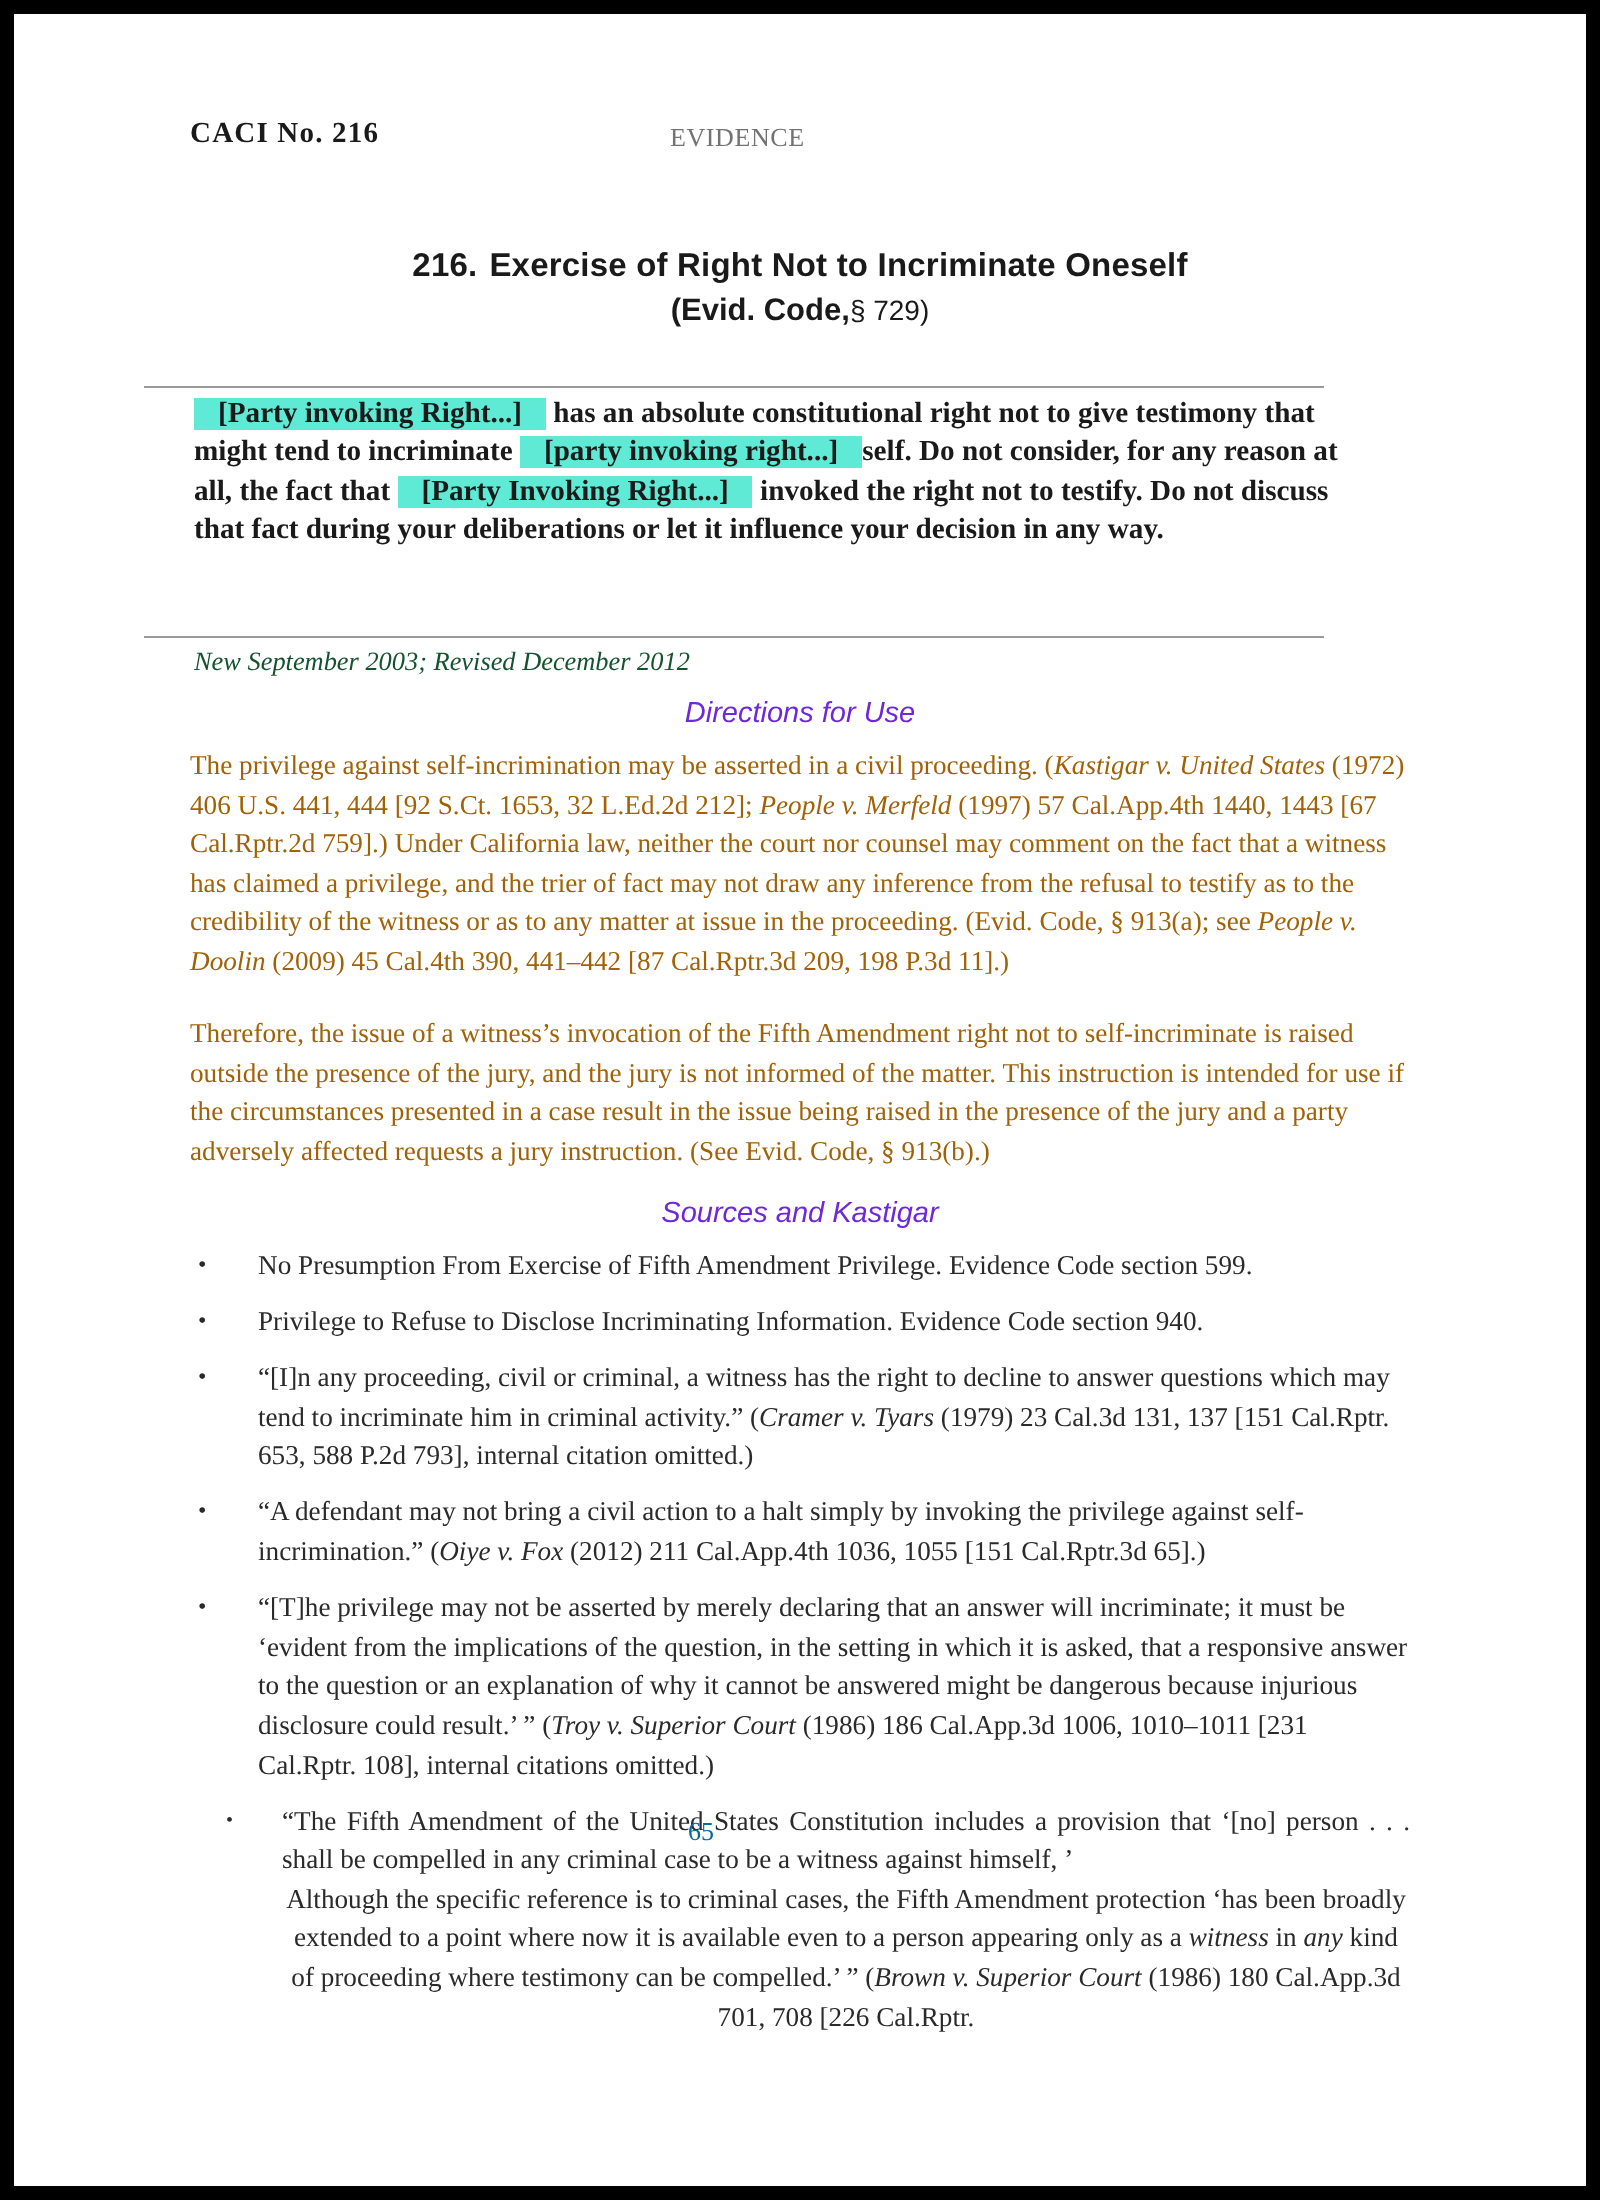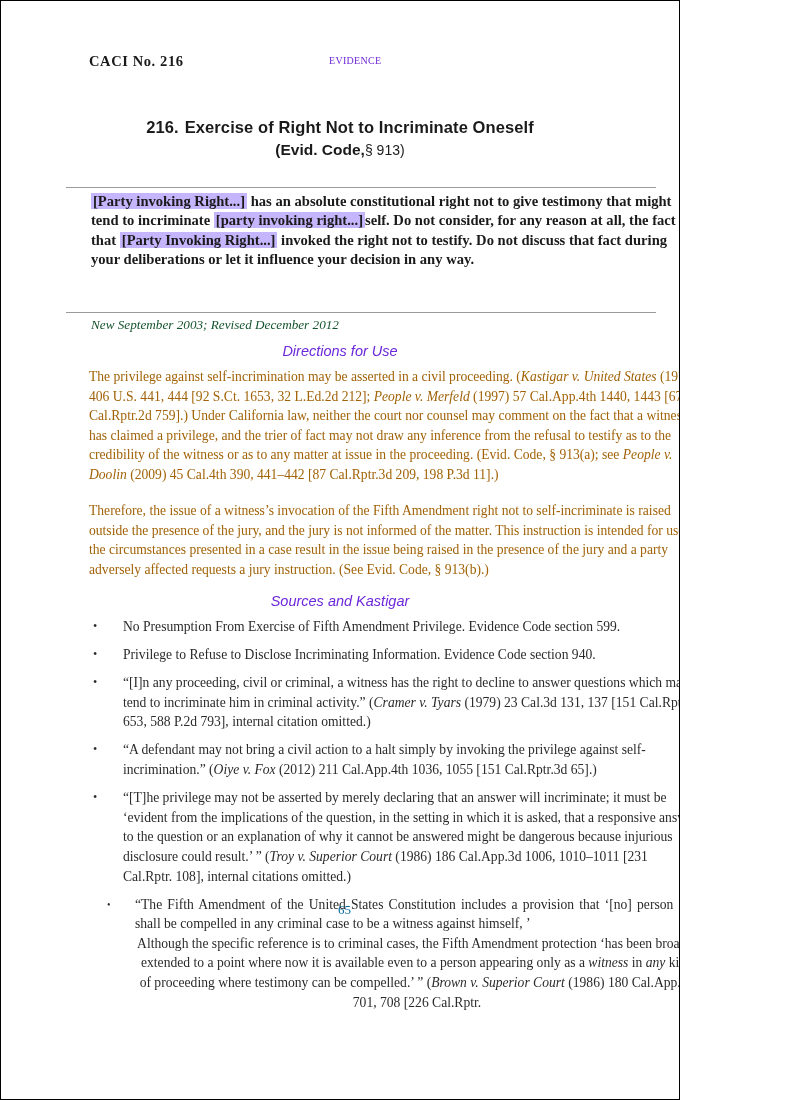--- a/index.html
+++ b/index.html
@@ -3,25 +3,25 @@
 <meta charset="utf-8">
 <title>CACI No. 216</title>
 <style>
   html, body {
     margin: 0;
     padding: 0;
     background: #ffffff;
   }
   .page {
     position: relative;
-    width: 680px;
+    width: 800px;
     height: 1100px;
     background: #ffffff;
     box-sizing: border-box;
-    border: 1px solid #000000;
+    border: 7px solid #000000;
     overflow: hidden;
     font-family: "Liberation Serif", "DejaVu Serif", serif;
     color: #1a1a1a;
   }
 
   
   .runhead {
     position: absolute;
     top: 52px;
     left: 88px;
@@ -33,23 +33,23 @@
     left: 0;
     top: 0;
     font-weight: bold;
     font-size: 14.5px;
     letter-spacing: 0.6px;
   }
   .runhead-center {
     position: absolute;
     left: 240px;
     top: 2px;
-    font-size: 10px;
+    font-size: 13px;
     letter-spacing: 0.3px;
-    color: #6d28d9;
+    color: #737373;
   }
 
   
   .title-block {
     position: absolute;
     top: 117px;
     left: 88px;
     right: 88px;
     text-align: center;
     font-family: "Liberation Sans", "DejaVu Sans", sans-serif;
@@ -89,22 +89,22 @@
     position: absolute;
     top: 191px;
     left: 90px;
     width: 592px;
     font-size: 14.6px;
     font-weight: bold;
     line-height: 19.3px;
     text-align: left;
   }
   .hl {
-    background: #c4b5fd;
-    padding: 0 2px;
+    background: #5eead4;
+    padding: 0 12px;
   }
 
   
   .revline {
     position: absolute;
     top: 316px;
     left: 90px;
     font-style: italic;
     font-size: 13.2px;
     color: #14532d;
@@ -189,21 +189,21 @@
   <div class="runhead">
     <span class="runhead-left">CACI No.  216</span>
     <span class="runhead-center">EVIDENCE</span>
   </div>
 
   <div class="title-block">
     <div class="title-line1">
       <span class="title-num">216.</span><span>Exercise of Right Not to Incriminate Oneself</span>
     </div>
     <div class="title-line2">
-      <span>(Evid. Code,</span><span class="reg">§ 913)</span>
+      <span>(Evid. Code,</span><span class="reg">§ 729)</span>
     </div>
   </div>
 
   <div class="rule rule-top"></div>
   <div class="rule rule-bot"></div>
 
   <div class="instruction"><span class="hl">[Party invoking Right...]</span><span> has an absolute constitutional right not to give testimony that might tend to incriminate </span><span class="hl">[party invoking right...]</span><span>self. Do not consider, for any reason at all, the fact that </span><span class="hl">[Party Invoking Right...]</span><span> invoked the right not to testify. Do not discuss that fact during your deliberations or let it influence your decision in any way.</span></div>
 
   <div class="revline">New September 2003; Revised December 2012</div>
 

